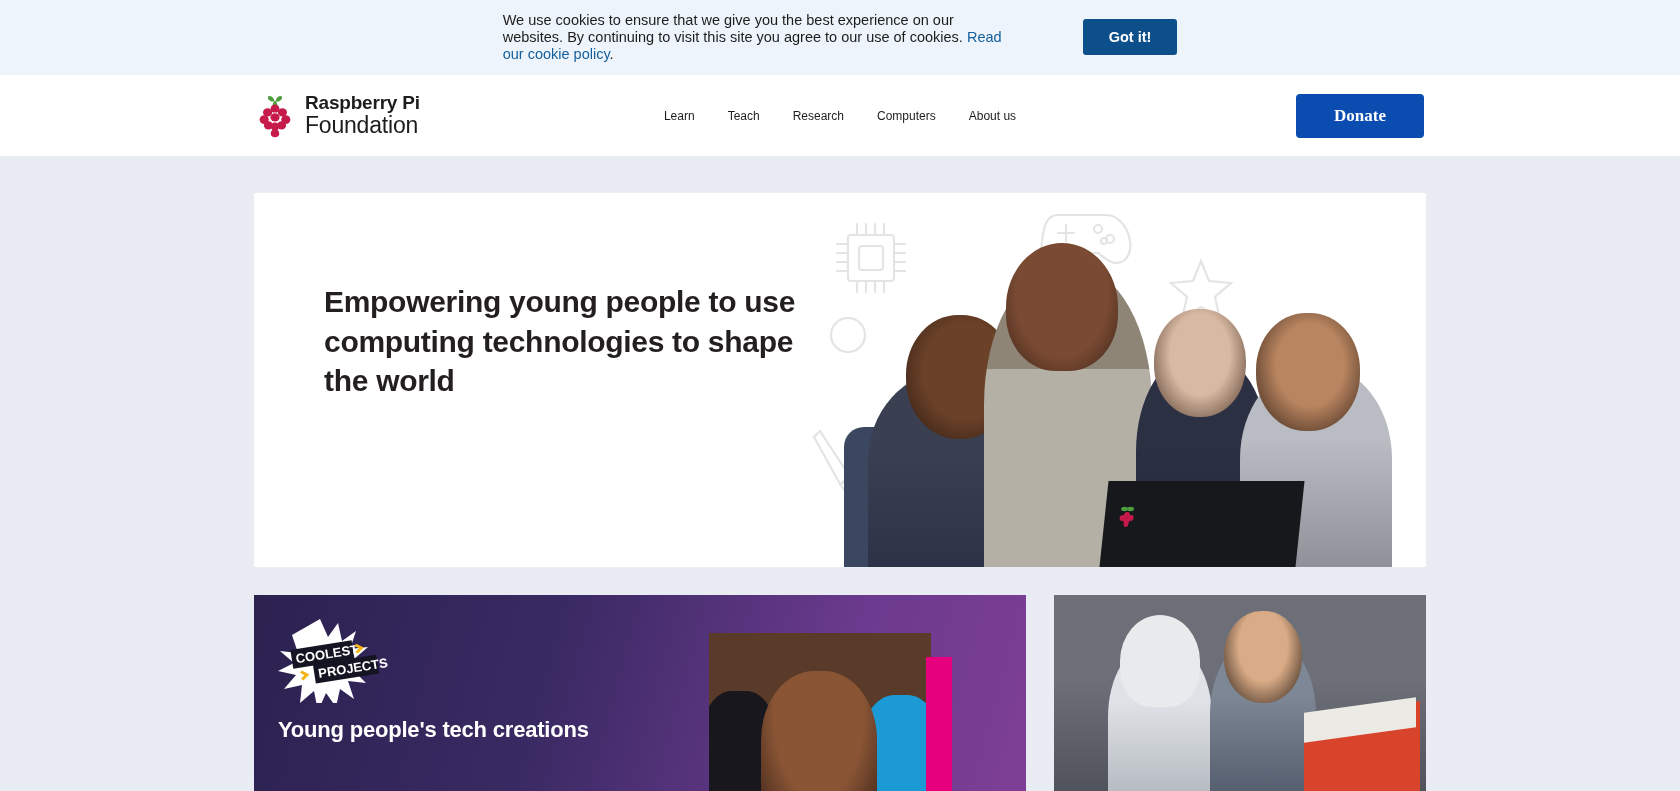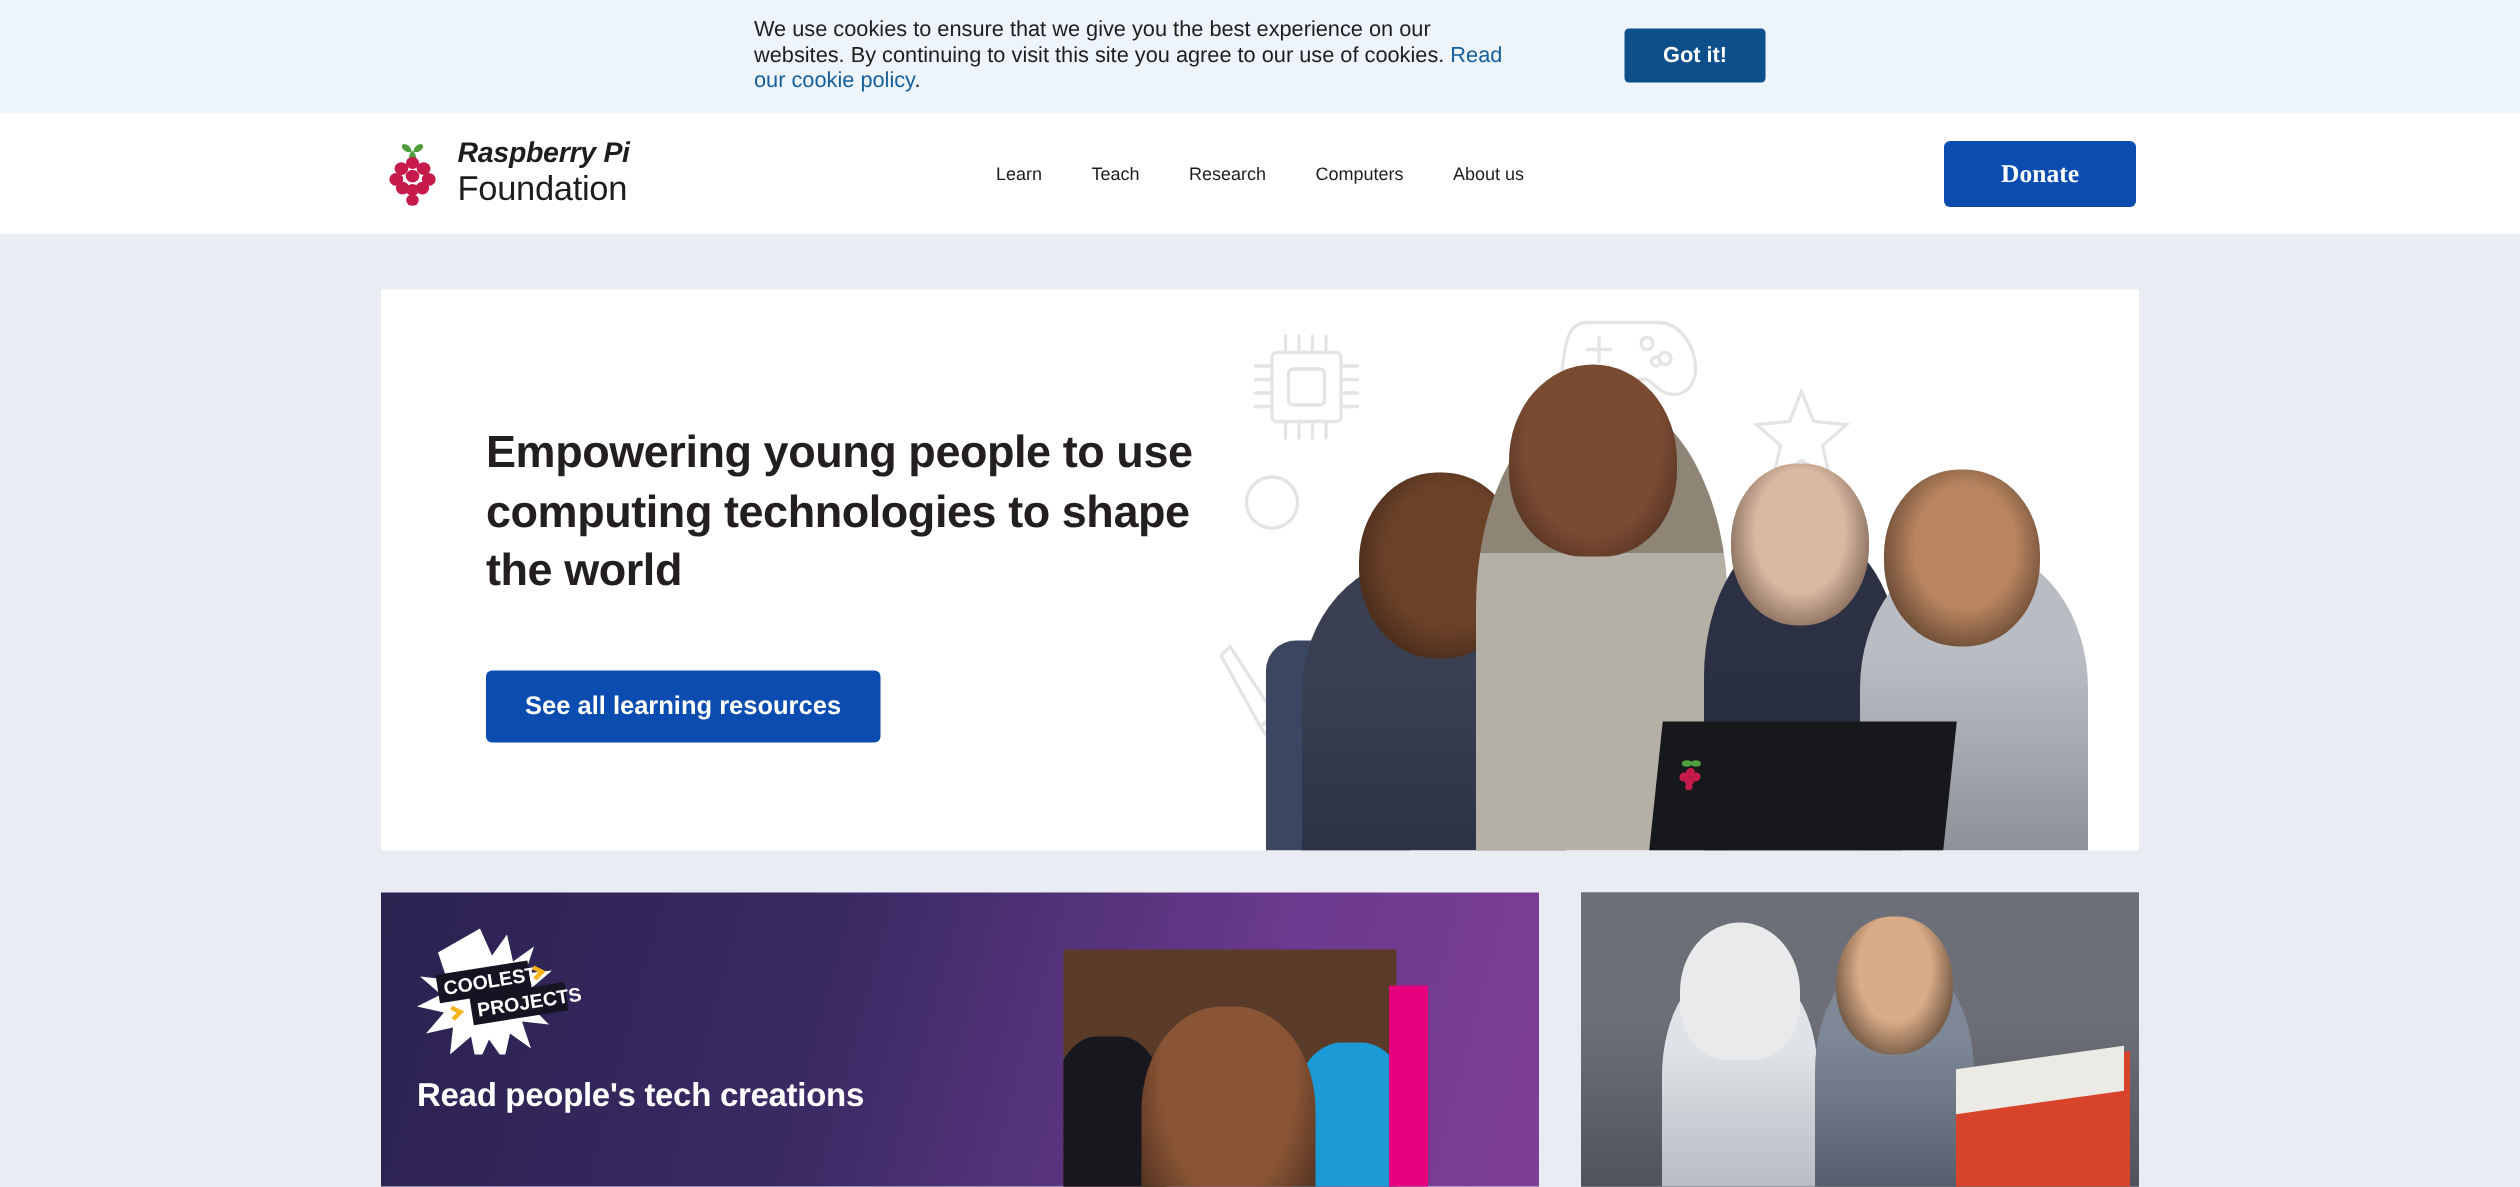--- a/index.html
+++ b/index.html
@@ -39,21 +39,21 @@
   .header{
     height:81px; background:#fff; width:100%;
     display:flex; align-items:center; position:relative;
   }
   .logo-wrap{
     position:absolute; left:256px; top:50%; transform:translateY(-50%);
     display:flex; align-items:center; gap:11px;
   }
   .logo-mark{ width:38px; height:46px; position:relative; }
   .logo-text{ line-height:1.06; }
-  .logo-line1{ font-size:19px; font-weight:bold; letter-spacing:-.2px;font-style:italic; }
+  .logo-line1{ font-size:19px; font-weight:bold; letter-spacing:-.2px; }
   .logo-line2{ font-size:23px; font-weight:400; letter-spacing:-.2px; }
 
   .nav{
     position:absolute; left:50%; transform:translateX(-50%);
     display:flex; align-items:center; gap:33px;
   }
   .nav a{
     font-size:12px; color:#1d1d1b; text-decoration:none; white-space:nowrap;
   }
 
@@ -258,21 +258,20 @@
 
   <button class="donate">Donate</button>
 </div>
 
 <div class="page">
   <div class="container">
 
     <section class="hero">
       <div class="hero-copy">
         <h1 class="hero-title">Empowering young people to use computing technologies to shape the world</h1>
-        <button class="hero-cta">See all learning resources</button>
       </div>
 
       <div class="hero-art">
         <div class="doodles">
           <svg style="left:22px;  top:22px;" width="86" height="86" viewBox="0 0 86 86">
             <rect x="20" y="20" width="46" height="46" rx="3"></rect>
             <rect x="31" y="31" width="24" height="24" rx="3"></rect>
             <g stroke-linecap="round">
               <path d="M29 20V9M38 20V9M47 20V9M56 20V9M29 66v11M38 66v11M47 66v11M56 66v11
                        M20 29H9M20 38H9M20 47H9M20 56H9M66 29h11M66 38h11M66 47h11M66 56h11"></path>
@@ -355,21 +354,21 @@
           </g>
         </svg>
 
         <div class="cp-photo">
           <div class="cp-kid2"></div>
           <div class="cp-kid3"></div>
           <div class="cp-kid"></div>
         </div>
         <div class="cp-magenta"></div>
 
-        <h2 class="cp-title">Read people's tech creations</h2>
+        <h2 class="cp-title">Young people's tech creations</h2>
       </article>
 
       <article class="card-photo">
         <div class="cph-bg"></div>
         <div class="cph-a"></div>
         <div class="cph-a-head"></div>
         <div class="cph-b"></div>
         <div class="cph-b-head"></div>
         <div class="cph-project"></div>
         <div class="cph-project-top"></div>

